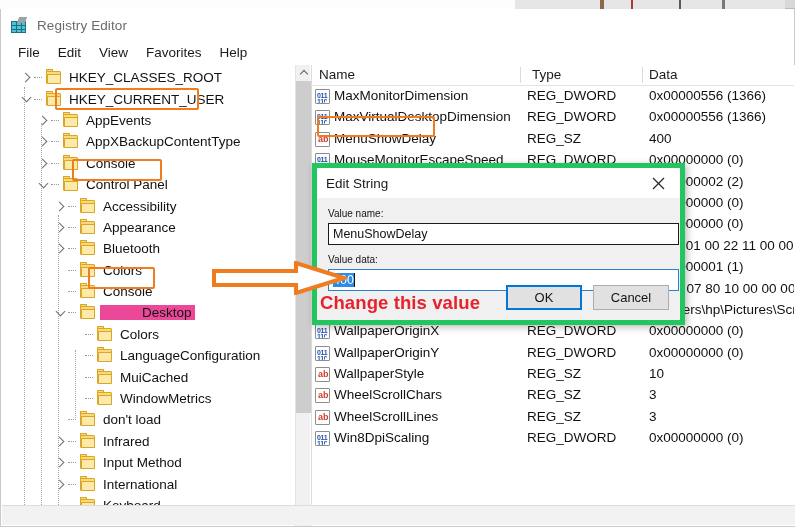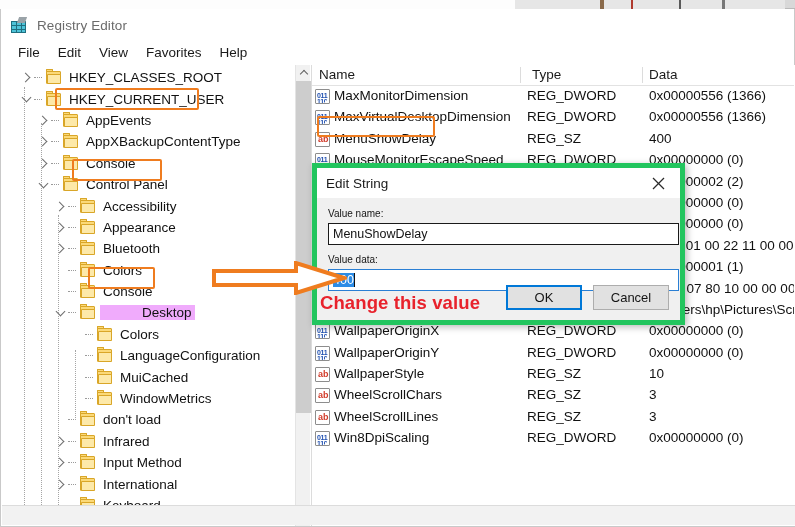--- a/index.html
+++ b/index.html
@@ -172,21 +172,21 @@
   }
   .pcicon .scr::after{
     content:""; position:absolute; left:1px; top:1px; width:13px; height:4px;
     background:#7fd0f2;
   }
   .pcicon .stand {
     position: absolute; left: 5px; top: 11px; width: 7px; height: 3px; background: #8a99a3;
   }
 
   .tlabel { padding: 0 3px; }
-  .tnode.sel .tlabel { background: #f0abfc; padding-left: 42px; }
+  .tnode.sel .tlabel { background: #ec4899; padding-left: 42px; }
 
   .hl-box {
     position: absolute;
     border: 2.5px solid #ef7c1f;
     border-radius: 2px;
     pointer-events: none;
     z-index: 40;
   }
 
   

